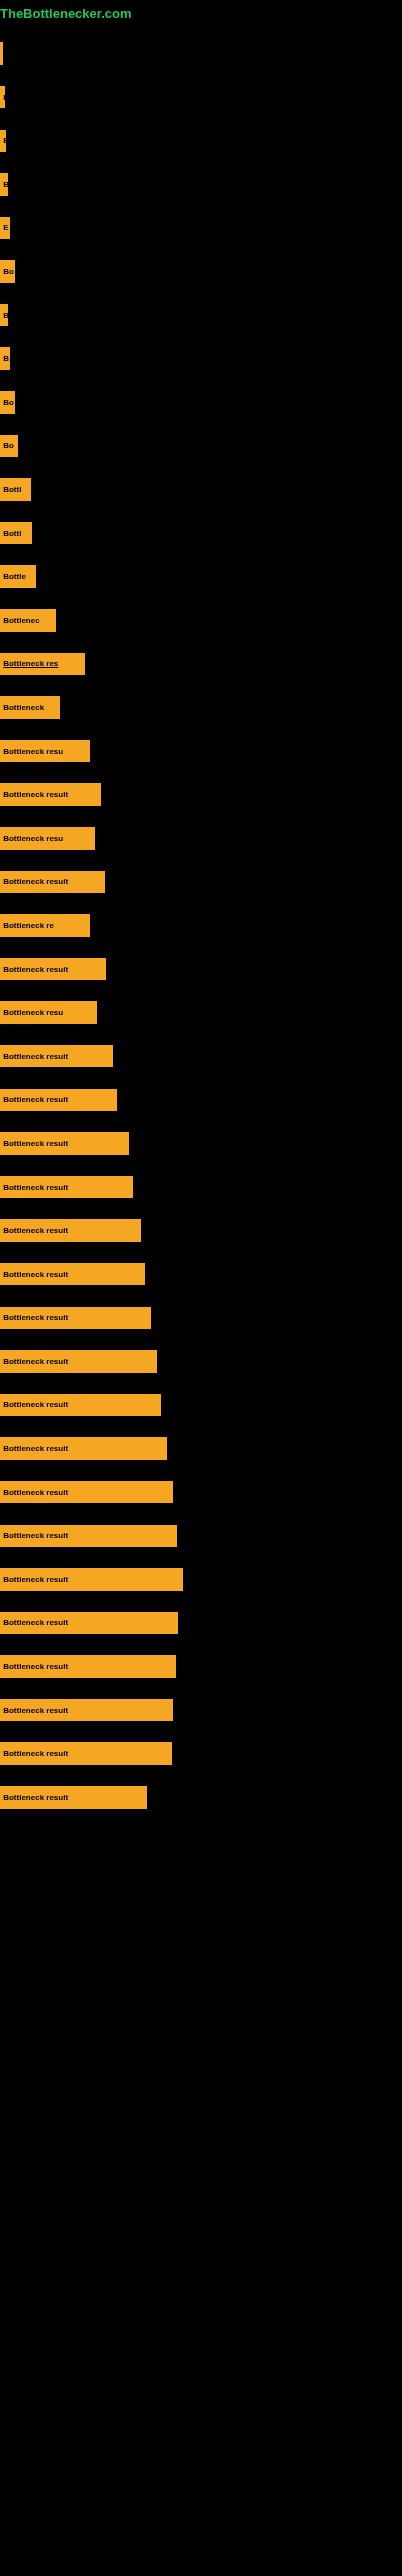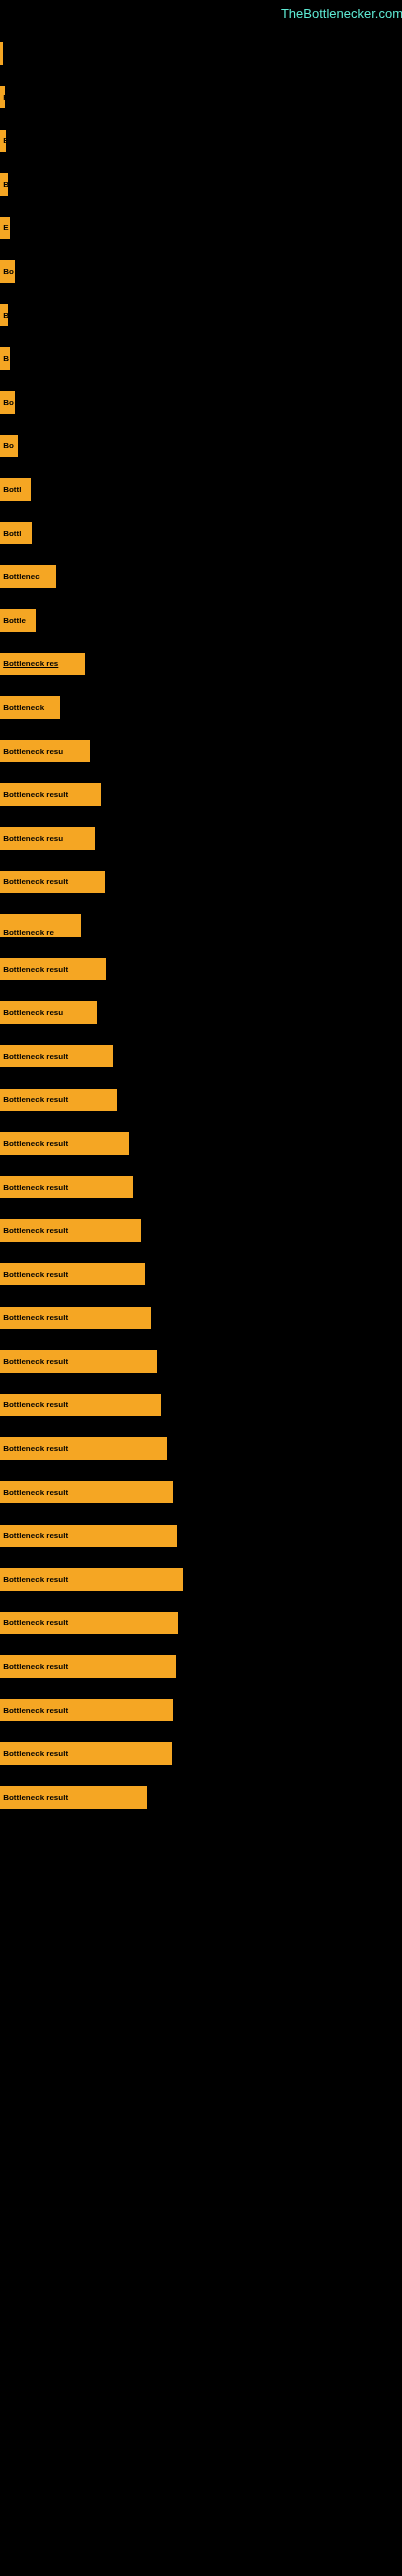--- a/index.html
+++ b/index.html
@@ -9,25 +9,25 @@
     }
     body {
       background-color: #000000;
       width: 403px;
       min-height: 2576px;
       font-family: Arial, sans-serif;
       position: relative;
       overflow-x: hidden;
     }
     .site-title {
-      color: #5eead4;
+      color: #22c55e;
       font-size: 13px;
-      text-align: right;
+      text-align: left;
       padding: 6.4px 0 3.2px 0;
-      font-weight: normal;
+      font-weight: bold;
     }
     .bars-container {
       padding: 8px 0 0 0;
       display: flex;
       flex-direction: column;
       gap: 0px;
     }
     .bar-row {
       display: flex;
       align-items: center;
@@ -113,30 +113,30 @@
       <div class="bar" style="width: 31px;">
         <span class="bar-label">Bottl</span>
       </div>
     </div>
     <div class="bar-row">
       <div class="bar" style="width: 32px;">
         <span class="bar-label">Bottl</span>
       </div>
     </div>
     <div class="bar-row">
+      <div class="bar" style="width: 36px;">
+        <span class="bar-label">Bottle</span>
+      </div>
+    </div>
+    <div class="bar-row">
       <div class="bar" style="width: 56px;">
         <span class="bar-label">Bottlenec</span>
       </div>
     </div>
     <div class="bar-row">
-      <div class="bar" style="width: 36px;">
-        <span class="bar-label">Bottle</span>
-      </div>
-    </div>
-    <div class="bar-row">
       <div class="bar" style="width: 85px; text-decoration: underline;">
         <span class="bar-label">Bottleneck res</span>
       </div>
     </div>
     <div class="bar-row">
       <div class="bar" style="width: 60px;">
         <span class="bar-label">Bottleneck</span>
       </div>
     </div>
     <div class="bar-row">
@@ -153,21 +153,21 @@
       <div class="bar" style="width: 95px;">
         <span class="bar-label">Bottleneck resu</span>
       </div>
     </div>
     <div class="bar-row">
       <div class="bar" style="width: 105px;">
         <span class="bar-label">Bottleneck result</span>
       </div>
     </div>
     <div class="bar-row">
-      <div class="bar" style="width: 81px; align-items: flex-end;">
+      <div class="bar" style="width: 90px;">
         <span class="bar-label">Bottleneck re</span>
       </div>
     </div>
     <div class="bar-row">
       <div class="bar" style="width: 106px;">
         <span class="bar-label">Bottleneck result</span>
       </div>
     </div>
     <div class="bar-row">
       <div class="bar" style="width: 97px;">

